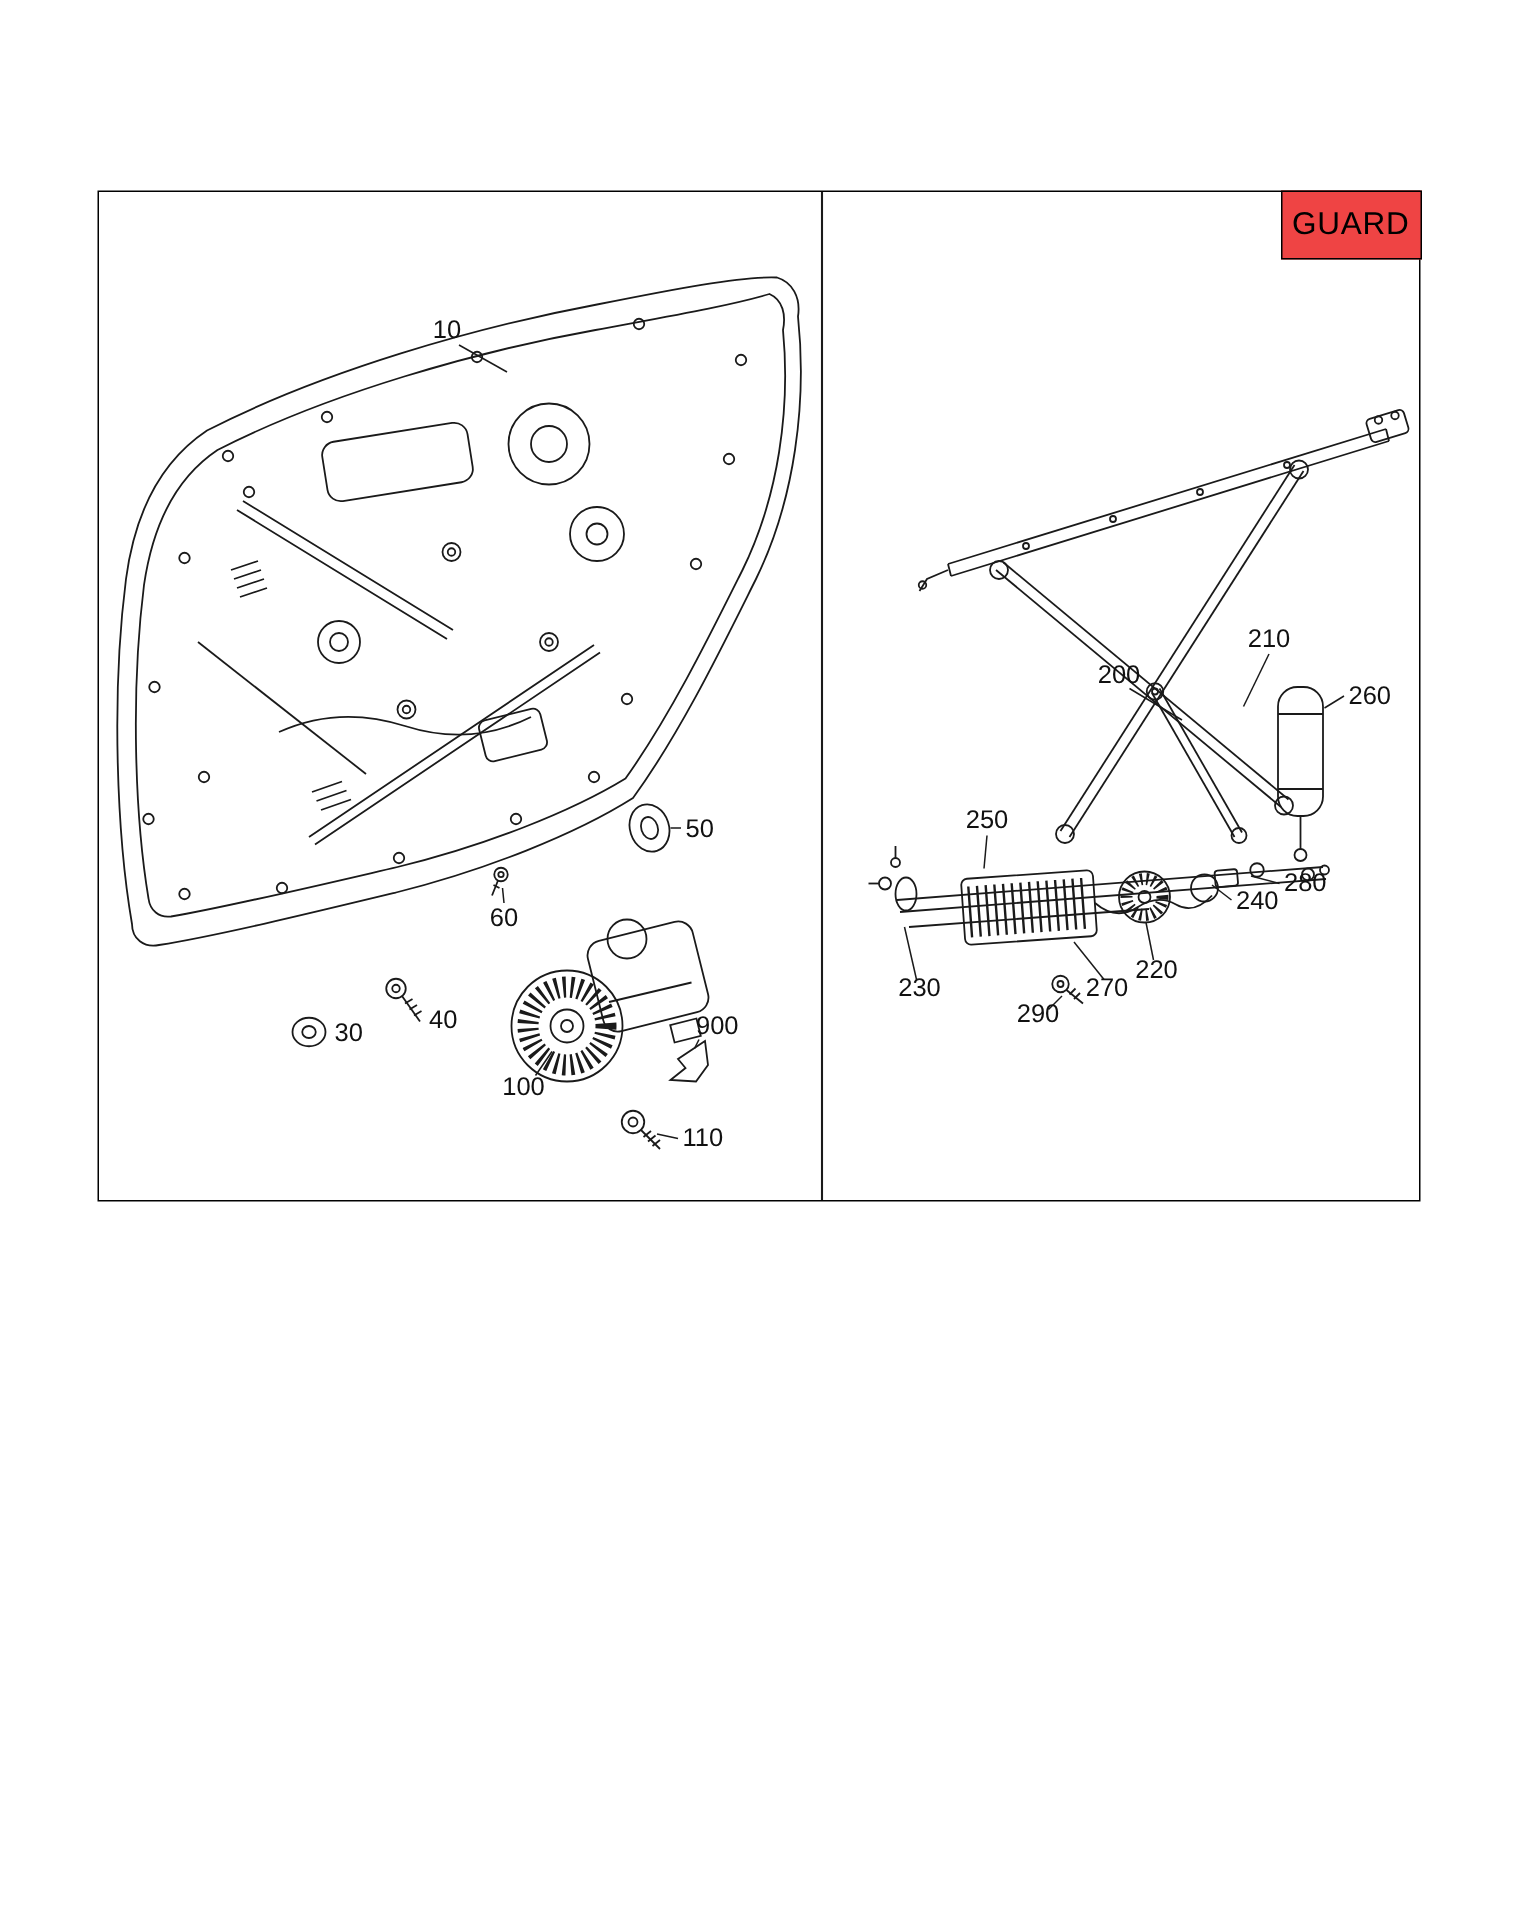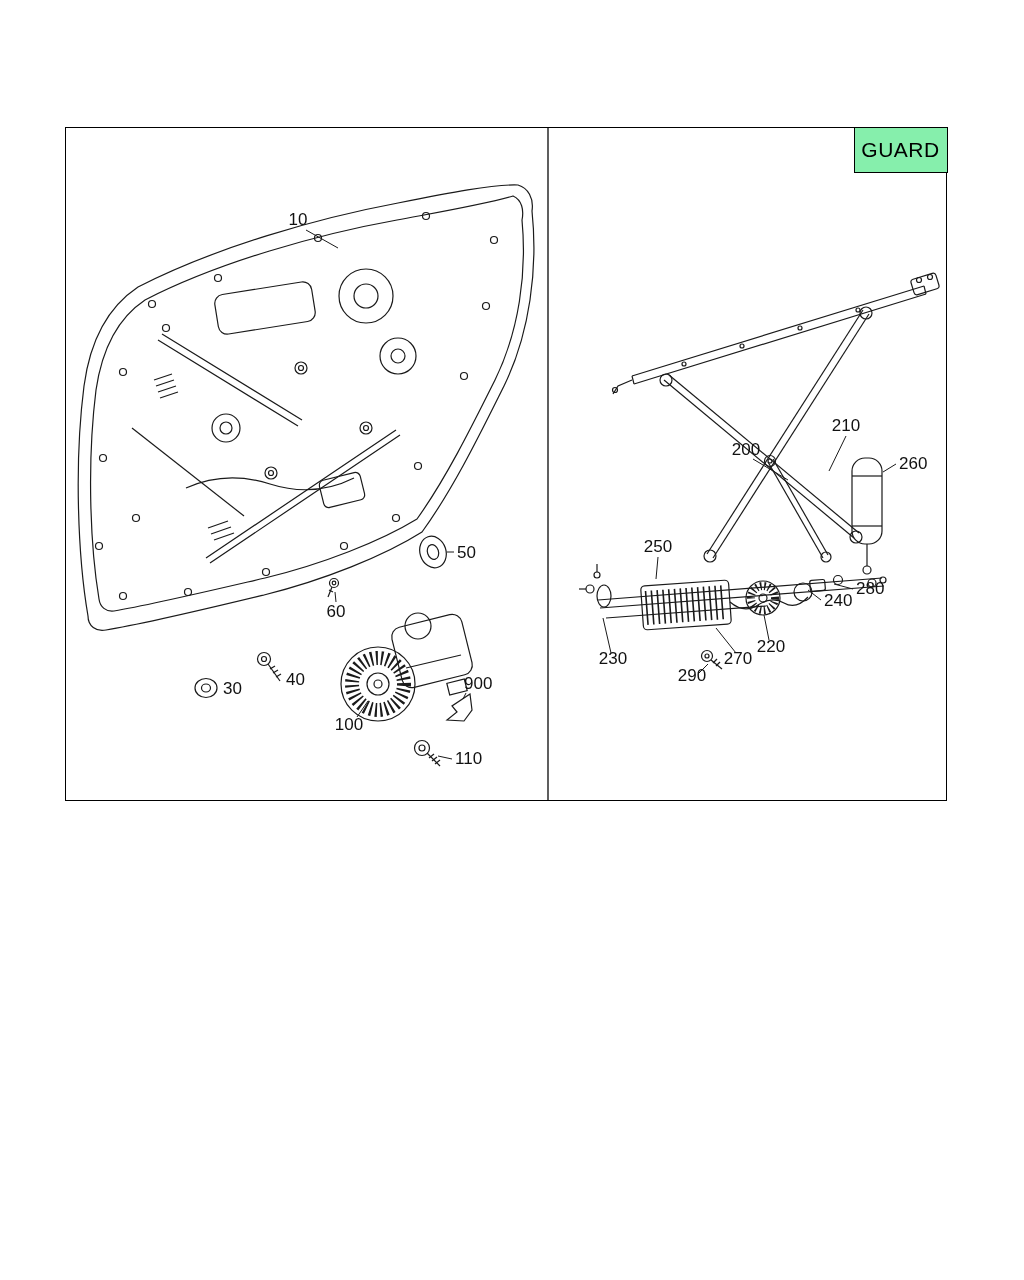--- a/index.html
+++ b/index.html
@@ -6,21 +6,21 @@
   html,body { margin:0; padding:0; background:var(--bg); }
   .page { position:relative; width:1024px; height:1280px; background:var(--bg);
           font-family:"Liberation Sans", sans-serif; }
   .frame { position:absolute; left:65px; top:127px; width:880px; height:672px;
            border:1.5px solid #000; background:var(--bg); box-sizing:content-box; }
   .frame svg { position:absolute; left:0; top:0; width:880px; height:672px; display:block; }
   g.art { stroke:var(--line); fill:none; }
   g.labels text { fill:#111; stroke:none; font-family:"Liberation Sans", sans-serif;
                   font-size:17px; }
   .guard { position:absolute; top:-1.5px; right:-1.5px; width:92px; height:44px;
-           border:1.5px solid #000; background:#86efac; display:flex; align-items:center;
+           border:1.5px solid #000; background:#ef4444; display:flex; align-items:center;
            justify-content:center; font-size:21px; color:#000; letter-spacing:0.5px; }
 </style>
 </head>
 <body>
 
 <div class="page">
   <div class="frame">
 
     <svg viewBox="0 0 880 672">
 

